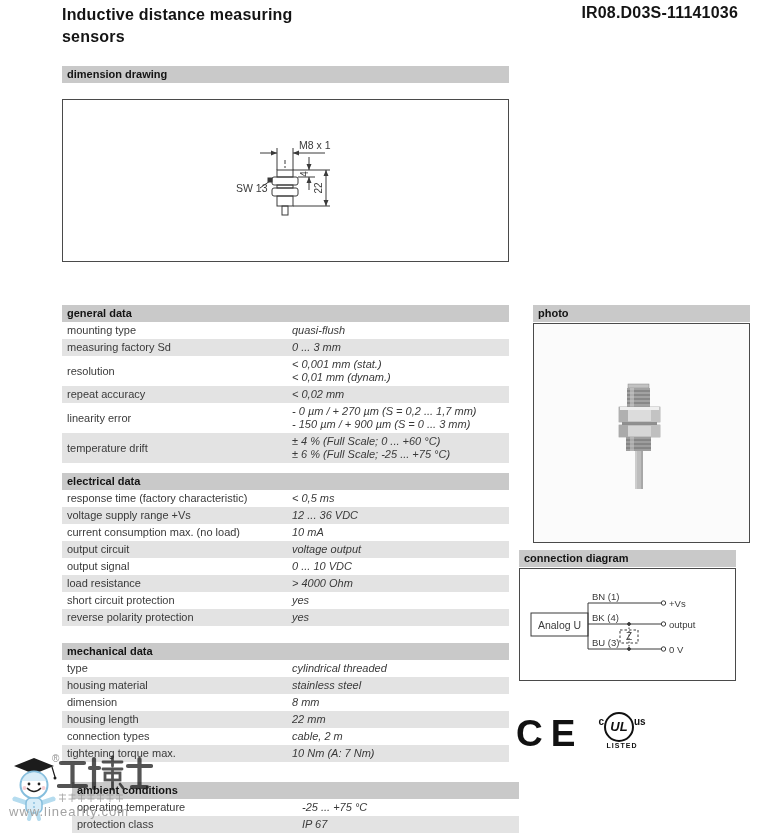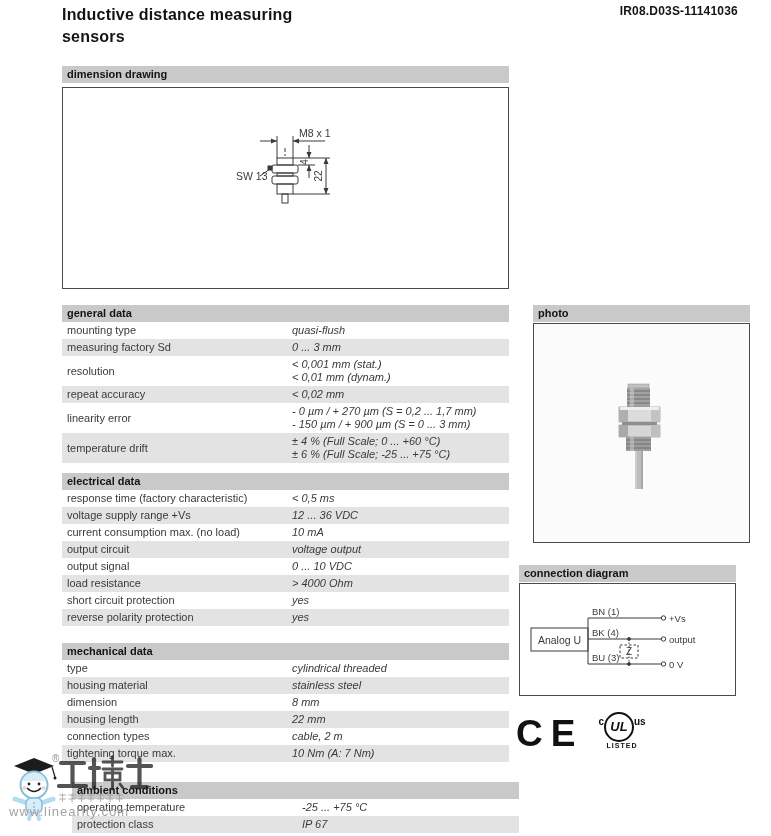--- a/index.html
+++ b/index.html
@@ -4,21 +4,21 @@
 <style>
   html,body { margin:0; padding:0; background:#ffffff; }
   .page {
     position:relative; width:771px; height:836px; background:#fff;
     font-family:"Liberation Sans", sans-serif; color:#3a3a3a; overflow:hidden;
   }
   
   .doc-title { position:absolute; left:62px; top:4px; width:400px;
     font-size:16px; font-weight:bold; color:#141414; line-height:22px; letter-spacing:.2px; }
   .part-number { position:absolute; right:33px; top:4px;
-    font-size:12px; font-weight:bold; color:#141414; letter-spacing:.2px; }
+    font-size:16px; font-weight:bold; color:#141414; letter-spacing:.2px; }
 
   
   .section { position:absolute; }
   .bar { height:17px; background:#c9c9c9; font-size:11px; font-weight:bold;
     color:#141414; line-height:17px; padding-left:5px; box-sizing:border-box; }
   .frame { border:1px solid #4a4a4a; background:#fff; box-sizing:border-box; }
 
   .w-left  { width:447px; }
   .w-right { width:217px; }
 
@@ -57,21 +57,21 @@
 <div class="page">
 
   <div class="doc-title">
     <div>Inductive distance measuring</div>
     <div>sensors</div>
   </div>
   <div class="part-number">IR08.D03S-11141036</div>
 
   <div class="section" style="left:62px; top:66px;border-radius:25px;">
     <div class="bar w-left">dimension drawing</div>
-    <div class="frame w-left" style="height:202px; margin-top:4px;">
+    <div class="frame w-left" style="height:163px; margin-top:16px;">
       <svg width="445" height="200" viewBox="0 0 445 200">
         <g stroke="#3a3a3a" stroke-width="1" fill="none">
 
           <line x1="222" y1="60" x2="222" y2="68" stroke-dasharray="4 2"></line>
 
           <rect x="214" y="70" width="16" height="7"></rect>
           <rect x="209" y="77" width="26" height="8" rx="2"></rect>
           <rect x="214" y="85" width="16" height="3"></rect>
           <rect x="209" y="88" width="26" height="8" rx="2"></rect>
           <rect x="214" y="96" width="16" height="10"></rect>
@@ -259,21 +259,21 @@
         <line x1="92" y1="124" x2="117" y2="124" stroke="#6e6e6e"></line>
         <rect x="96" y="113" width="4" height="14" fill="#c9c9c9" opacity="0.55"></rect>
 
         <rect x="101" y="127" width="8" height="38" fill="#bdbdbd"></rect>
         <line x1="102" y1="127" x2="102" y2="165" stroke="#dddddd"></line>
         <line x1="108" y1="127" x2="108" y2="165" stroke="#929292"></line>
       </svg>
     </div>
   </div>
 
-  <div class="section" style="left:519px; top:565px;border-radius:13px;">
+  <div class="section" style="left:519px; top:550px;border-radius:13px;">
     <div class="bar w-right">connection diagram</div>
     <div class="frame w-right" style="height:113px; margin-top:1px;">
       <svg width="215" height="111" viewBox="0 0 215 111">
         <g stroke="#3a3a3a" stroke-width="1" fill="none">
           <rect x="11" y="44" width="57" height="23"></rect>
           <line x1="68" y1="34" x2="68" y2="80"></line>
           <line x1="68" y1="34" x2="141" y2="34"></line>
           <line x1="68" y1="55" x2="141" y2="55"></line>
           <line x1="68" y1="80" x2="141" y2="80"></line>
           <circle cx="143.5" cy="34" r="2.2"></circle>

